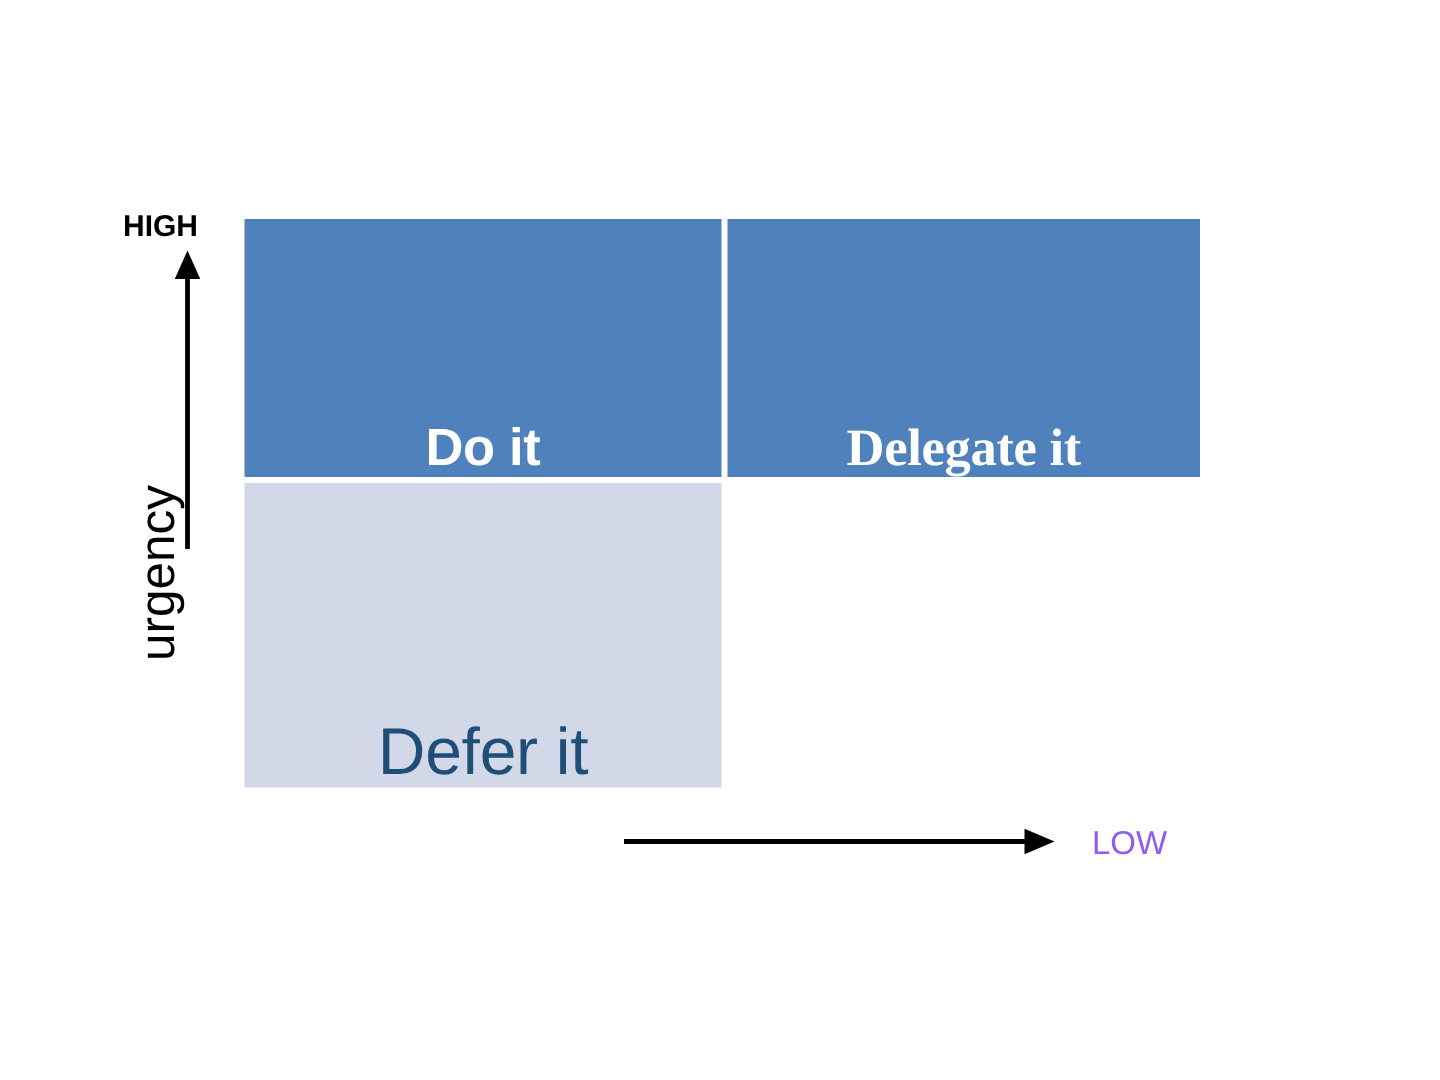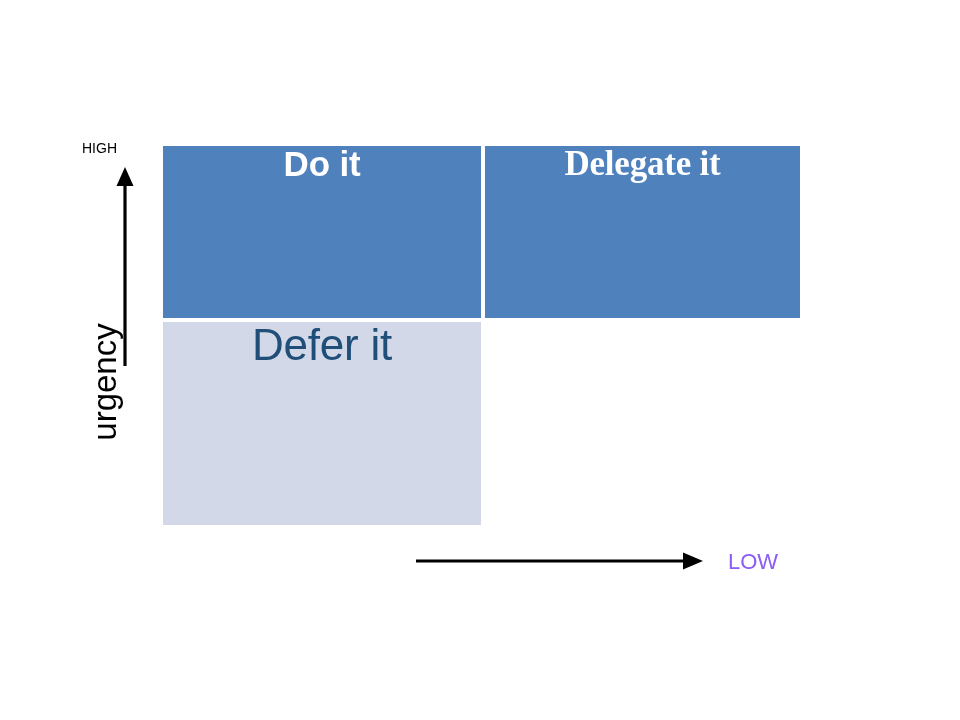--- a/index.html
+++ b/index.html
@@ -26,21 +26,21 @@
     position: absolute;
     left: 163px;
     top: 146px;
     width: 637px;
     height: 379px;
   }
 
   .quadrant {
     position: absolute;
     display: flex;
-    align-items: flex-start;
+    align-items: flex-end;
     justify-content: center;
     box-sizing: border-box;
     overflow: hidden;
   }
 
   .q-text {
     display: block;
     text-align: center;
     line-height: 1.05;
     white-space: nowrap;
@@ -73,22 +73,22 @@
   }
 
   .col-left  { left: 0px;   width: 318px; }
   .col-right { left: 322px; width: 315px; font-family: Liberation Serif, serif; }
 
   
   .label-high {
     position: absolute;
     left: 82px;
     top: 140px;
-    font-size: 14px;
-    font-weight: normal;
+    font-size: 20px;
+    font-weight: bold;
     color: #000000;
     letter-spacing: 0px;
     white-space: nowrap;
   }
 
   .v-arrow {
     position: absolute;
     left: 105px;
     top: 166px;
     width: 40px;

